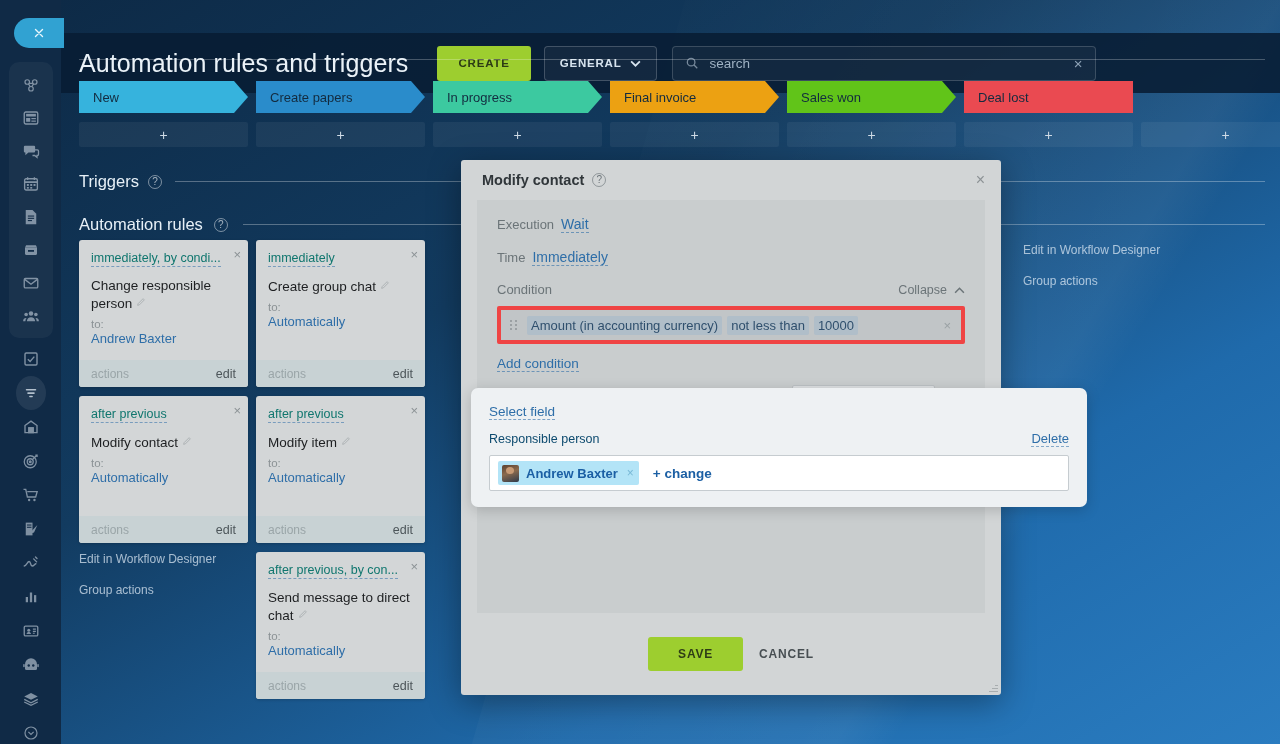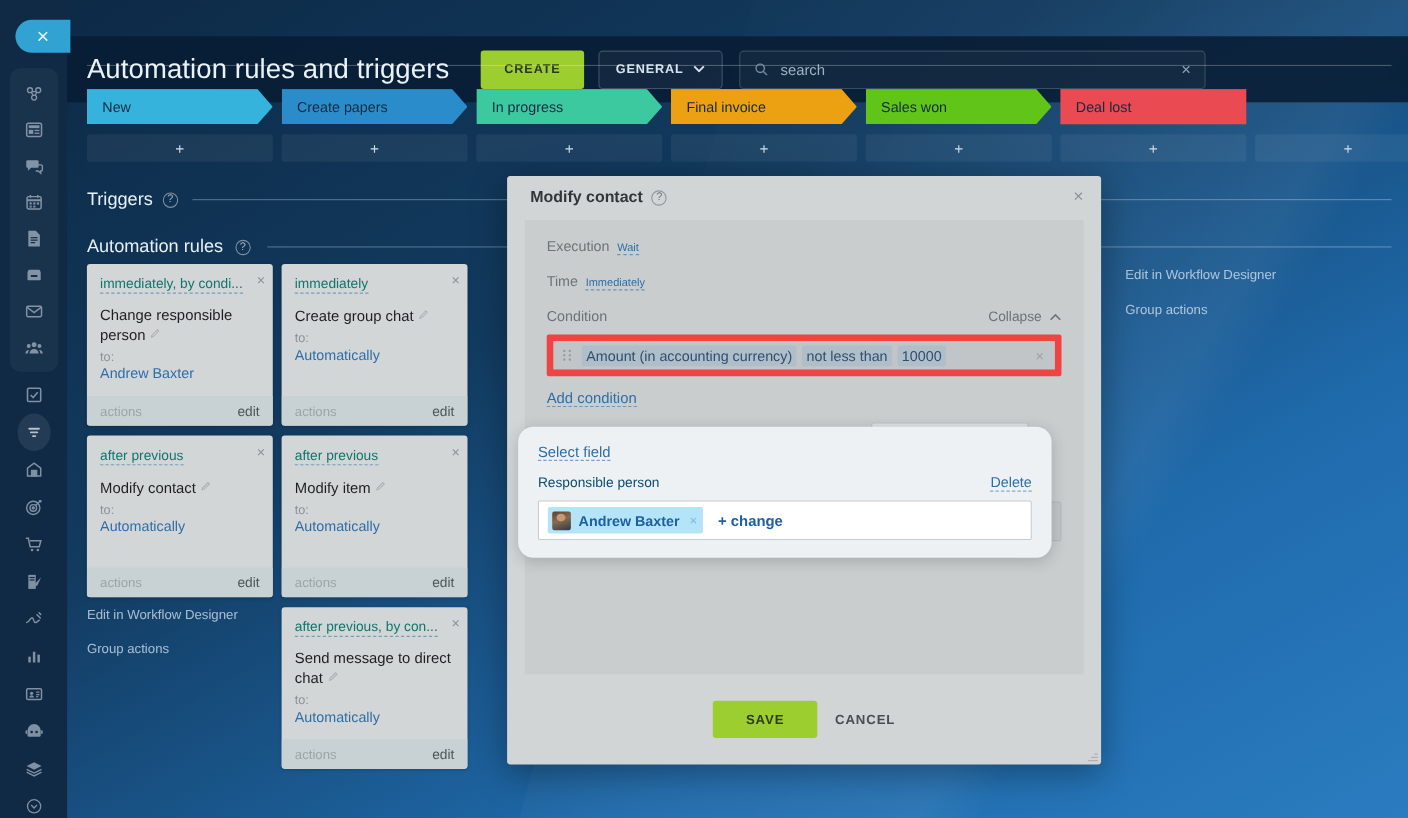--- a/index.html
+++ b/index.html
@@ -270,32 +270,32 @@
   .modal-x { margin-left: auto; color: #8c9295; font-size: 16px; line-height: 1; cursor: pointer; }
   .modal-body {
     margin: 0 16px;
     background: #c9cdce;
     padding: 16px 20px 14px 20px;
     height: 413px;
   }
   .row-line { display: flex; align-items: baseline; margin-bottom: 16px; }
   .row-lbl { color: #6b7478; font-size: 13px; }
   .dashed-link {
-    color: #2e6ea8; font-size: 10px;
+    color: #2e6ea8; font-size: 14px;
     border-bottom: 1px dashed rgba(46,110,168,0.6);
     margin-left: 7px; cursor: pointer;
   }
   .cond-head { display: flex; align-items: center; margin-bottom: 9px; }
   .cond-head .collapse {
     margin-left: auto; color: #6b7478; font-size: 12.5px; cursor: pointer;
     display: flex; align-items: center; gap: 7px;
   }
   .cond-row {
     background: #c1c5c7;
-    border: 6px solid #ef4444;
+    border: 4px solid #ef4444;
     border-radius: 2px;
     height: 38px;
     display: flex; align-items: center;
     padding: 0 10px 0 9px;
   }
   .grip { display: flex; flex-direction: column; gap: 2px; margin-right: 10px; opacity: 0.5; }
   .grip i { display:block; width: 2px; height: 2px; background: #5d6569; border-radius: 50%; }
   .grip .grow { display: flex; gap: 3px; }
   .cond-tok {
     color: #2f4f6d; font-size: 13px;
@@ -309,23 +309,23 @@
     display: inline-block; margin-top: 12px;
     color: #2e6ea8; font-size: 13.5px;
     border-bottom: 1px dashed rgba(46,110,168,0.6);
     cursor: pointer;
   }
 
   
   .float-panel {
     position: absolute;
     left: 10px; top: 228px;
-    width: 485px;
+    width: 616px;
     background: #eef1f3;
-    border-radius: 14px;
+    border-radius: 7px;
     box-shadow: 0 3px 14px rgba(0,0,0,0.18);
     padding: 14px 18px 16px 18px;
     z-index: 3;
   }
   .select-field {
     display: inline-block;
     color: #2e6ea8; font-size: 13.5px;
     border-bottom: 1px dashed rgba(46,110,168,0.6);
     cursor: pointer;
   }

